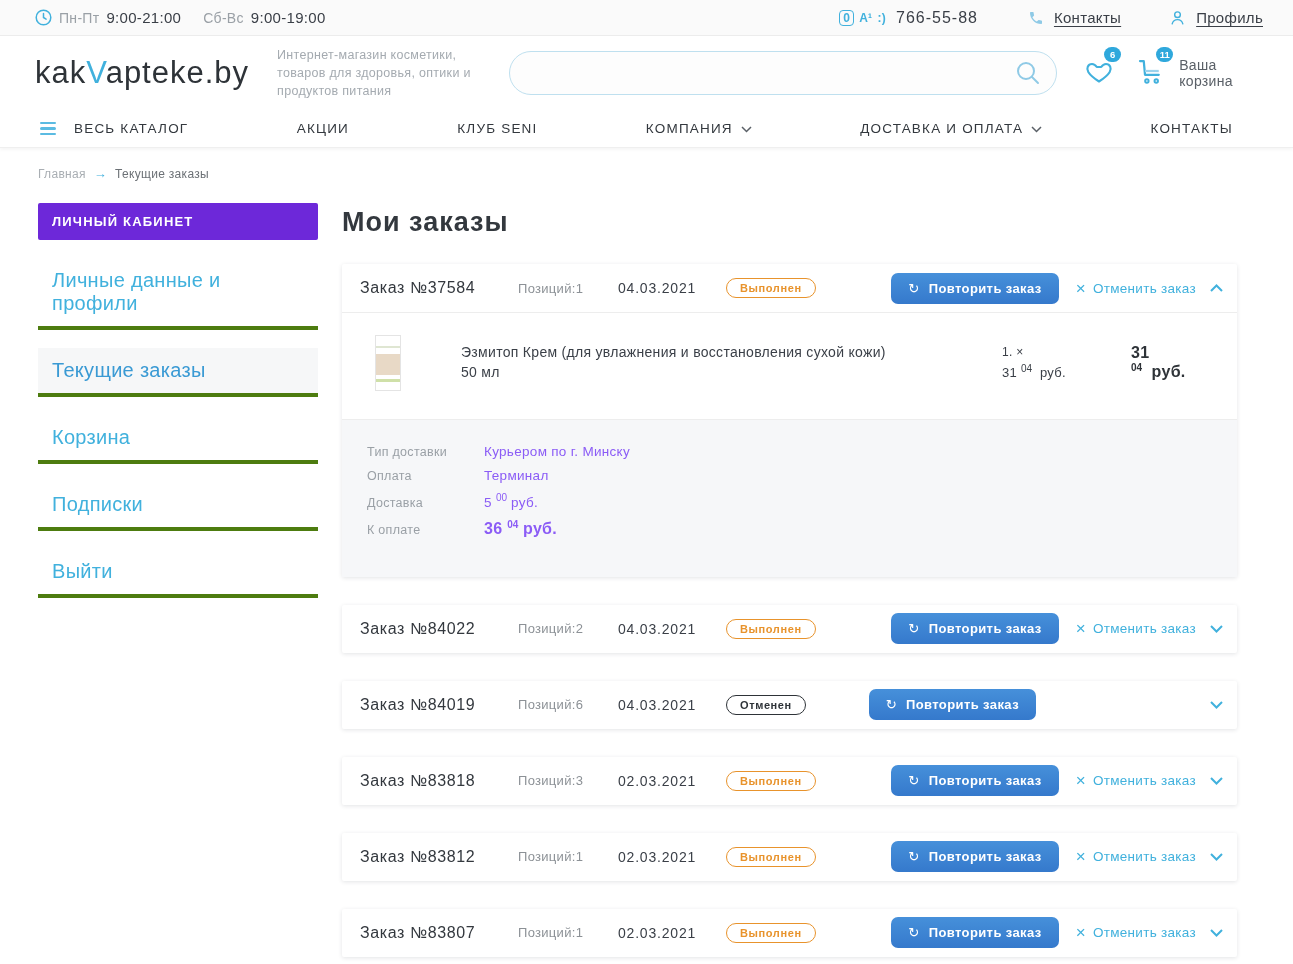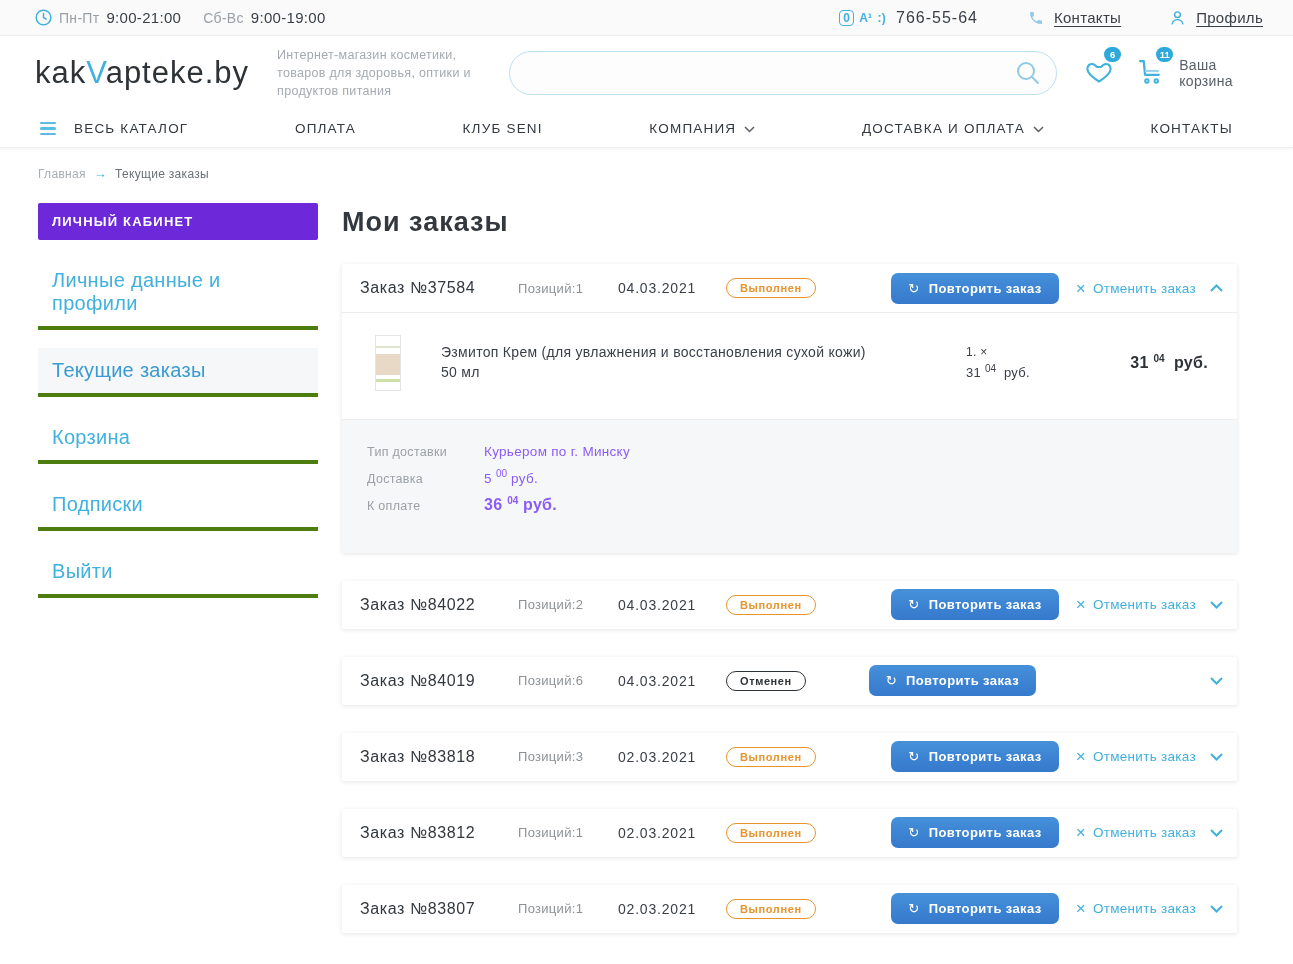--- a/index.html
+++ b/index.html
@@ -75,21 +75,21 @@
     background:linear-gradient(#4690da,#3579cc); font-family:inherit; font-size:13px; font-weight:bold;
     letter-spacing:.4px; padding:0 17px; display:flex; align-items:center; gap:9px; }
   .refresh-ico { font-size:13px; font-weight:normal; }
   .cancel-link { color:#41b1dd; font-size:13.5px; display:flex; align-items:center; gap:7px;
     margin-left:17px; cursor:pointer; }
   .x-ico { font-size:17px; line-height:1; }
   .chev-btn { margin-left:14px; cursor:pointer; display:flex; align-items:center; }
 
   
   .product-row { border-top:1px solid #ededed; border-bottom:1px solid #ededed;
-    display:flex; align-items:center; padding:22px 25px 28px 33px; }
+    display:flex; align-items:center; padding:22px 25px 28px 33px;gap:20px; }
   .prod-img { width:26px; height:56px; border:1px solid #e4e4e4; background:
     linear-gradient(180deg,#fff 0 18%, #dfe6d2 18% 22%, #fff 22% 34%, #e8d9c6 34% 72%, #fff 72% 80%, #cfe0a8 80% 86%, #fff 86%);
     flex:none; }
   .prod-name { font-size:14px; color:#3a3f47; margin-left:40px; width:430px; line-height:1.4; }
   .prod-qty { margin-left:95px; font-size:13px; color:#3a3f47; line-height:1.5; width:110px; }
   .prod-qty .q { font-size:12px; }
   .prod-total { margin-left:auto; font-size:16px; font-weight:bold; color:#2e3338; padding-right:4px; }
   sup.cents { font-size:10px; letter-spacing:0; }
   .details { background:#f6f7f9; padding:24px 25px 30px 25px; }
   .d-row { display:flex; margin-bottom:9px; align-items:baseline; }
@@ -111,21 +111,21 @@
     <span style="width:8px"></span>
     <span class="lbl">Сб-Вс</span>
     <span class="val">9:00-19:00</span>
   </div>
   <div class="right">
     <span class="op-icons">
       <span class="op-box">0</span>
       <span>A¹</span>
       <span>:)</span>
     </span>
-    <span class="phone-number">766-55-64</span>
+    <span class="phone-number">766-55-88</span>
     <svg class="icon-svg" width="16" height="16" viewBox="0 0 24 24">
         <path d="M6.6 10.8c1.4 2.8 3.8 5.1 6.6 6.6l2.2-2.2c.3-.3.7-.4 1-.2 1.1.4 2.3.6 3.6.6.6 0 1 .4 1 1V20c0 .6-.4 1-1 1C10.6 21 3 13.4 3 4c0-.6.4-1 1-1h3.5c.6 0 1 .4 1 1 0 1.2.2 2.4.6 3.6.1.3 0 .7-.2 1l-2.3 2.2z" fill="#8fcae6"></path>
       </svg>
     <a class="top-link">Контакты</a>
     <span class="gap28"></span>
     <svg class="icon-svg" width="17" height="17" viewBox="0 0 24 24">
         <circle cx="12" cy="8" r="4" fill="none" stroke="#41b1dd" stroke-width="2"></circle>
         <path d="M4.5 21c1-4 4-6 7.5-6s6.5 2 7.5 6" fill="none" stroke="#41b1dd" stroke-width="2" stroke-linecap="round"></path>
       </svg>
     <a class="top-link">Профиль</a>
@@ -165,21 +165,21 @@
 <div class="nav">
   <span class="nav-item">
     <span class="burger">
         <i></i>
         <i></i>
         <i></i>
       </span>
     <span>ВЕСЬ КАТАЛОГ</span>
   </span>
   <span class="nav-item">
-      <span>ОПЛАТА</span>
+      <span>АКЦИИ</span>
     </span>
   <span class="nav-item">
       <span>КЛУБ SENI</span>
     </span>
   <span class="nav-item">
       <span>КОМПАНИЯ</span>
     <svg class="chev-small" width="11" height="7" viewBox="0 0 11 7">
         <polyline points="1,1 5.5,5.5 10,1" fill="none" stroke="#5a6067" stroke-width="1.5"></polyline>
       </svg>
     </span>
@@ -243,20 +243,24 @@
           <div><span>31</span> <sup class="cents">04</sup>&nbsp;&nbsp;<span>руб.</span></div>
         </div>
         <div class="prod-total"><span>31</span> <sup class="cents">04</sup>&nbsp;&nbsp;<span>руб.</span></div>
       </div>
       <div class="details">
         <div class="d-row">
           <span class="d-label">Тип доставки</span>
           <span class="d-value">Курьером по г. Минску</span>
         </div>
         <div class="d-row">
+          <span class="d-label">Оплата</span>
+          <span class="d-value">Терминал</span>
+        </div>
+        <div class="d-row">
           <span class="d-label">Доставка</span>
           <span class="d-value"><span>5</span> <sup class="cents">00</sup> <span>руб.</span></span>
         </div>
         <div class="d-row">
           <span class="d-label">К оплате</span>
           <span class="d-value bold"><span>36</span> <sup class="cents">04</sup> <span>руб.</span></span>
         </div>
       </div>
     </div>
 

